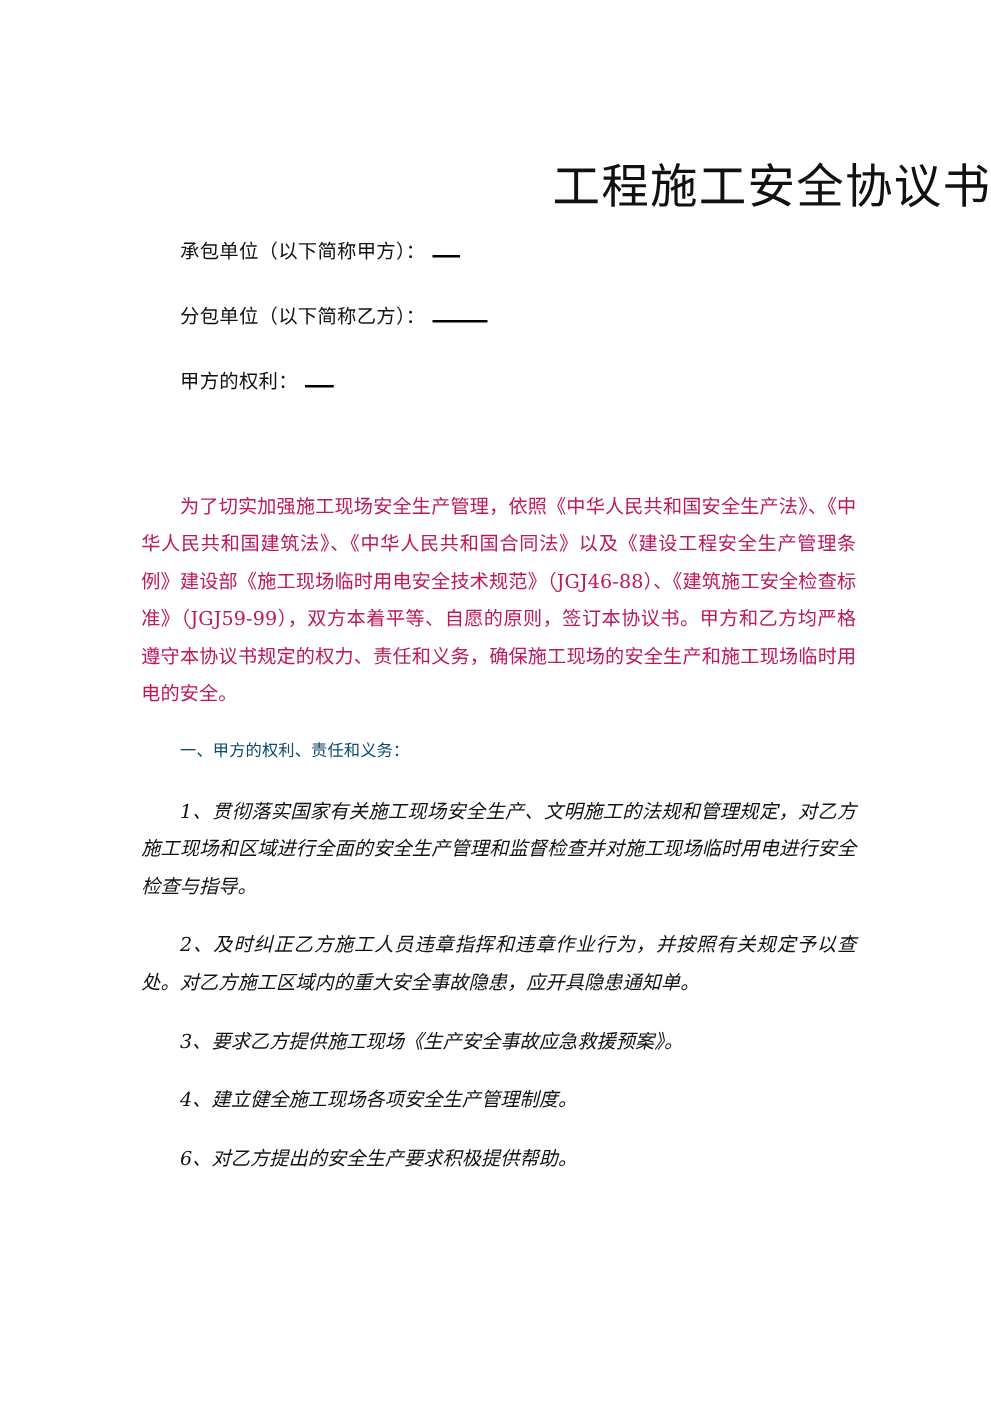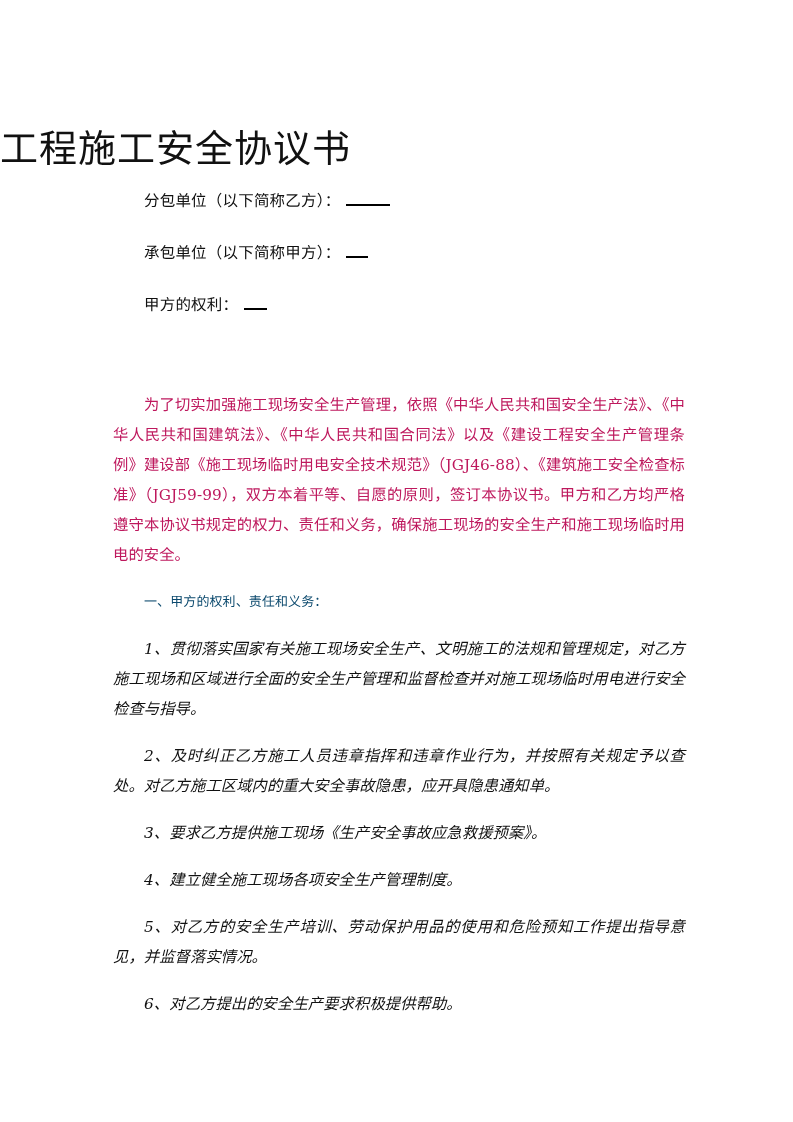--- a/index.html
+++ b/index.html
@@ -23,21 +23,21 @@
     inset: 0;
     background: #ffffff;
   }
 
   
   .doc-title {
     position: absolute;
     top: 98px;
     left: 0;
     width: 793px;
-    text-align: left;
+    text-align: right;
     font-size: 38px;
     line-height: 52px;
     letter-spacing: 1px;
     font-weight: 400;
     color: #111111;
     white-space: nowrap;
   }
 
   
   .form-block {
@@ -111,42 +111,41 @@
 </head>
 <body style="background: rgb(255, 255, 255); color: rgb(17, 17, 17);">
 
 <div class="page">
 
   <h1 class="doc-title">工程施工安全协议书</h1>
 
   <div class="form-block">
 
     <div class="form-row">
-      <span class="form-label">分包单位（以下简称乙方）：</span><span class="blank blank-w2" style="width: 44px;"></span>
+      <span class="form-label">承包单位（以下简称甲方）：</span><span class="blank blank-w1" style="width: 22px;"></span>
     </div>
 
     <div class="form-row">
-      <span class="form-label">承包单位（以下简称甲方）：</span><span class="blank blank-w1" style="width: 22px;"></span>
+      <span class="form-label">分包单位（以下简称乙方）：</span><span class="blank blank-w2" style="width: 44px;"></span>
     </div>
 
 
     <div class="form-row">
       <span class="form-label">甲方的权利：</span><span class="blank blank-w4" style="width: 23px;"></span>
     </div>
 
   </div>
 
   <div class="body-block">
 
     <p class="para">为了切实加强施工现场安全生产管理，依照《中华人民共和国安全生产法》、《中华人民共和国建筑法》、《中华人民共和国合同法》以及《建设工程安全生产管理条例》建设部《施工现场临时用电安全技术规范》（JGJ46-88）、《建筑施工安全检查标准》（JGJ59-99），双方本着平等、自愿的原则，签订本协议书。甲方和乙方均严格遵守本协议书规定的权力、责任和义务，确保施工现场的安全生产和施工现场临时用电的安全。</p>
 
     <p class="section-head">一、甲方的权利、责任和义务：</p>
 
     <p class="item">1、贯彻落实国家有关施工现场安全生产、文明施工的法规和管理规定，对乙方施工现场和区域进行全面的安全生产管理和监督检查并对施工现场临时用电进行安全检查与指导。</p>
     <p class="item">2、及时纠正乙方施工人员违章指挥和违章作业行为，并按照有关规定予以查处。对乙方施工区域内的重大安全事故隐患，应开具隐患通知单。</p>
     <p class="item">3、要求乙方提供施工现场《生产安全事故应急救援预案》。</p>
     <p class="item">4、建立健全施工现场各项安全生产管理制度。</p>
-    <p class="item">5、对乙方的安全生产培训、劳动保护用品的使用和危险预知工作提出指导意见，并监督落实情况。</p>
     <p class="item">6、对乙方提出的安全生产要求积极提供帮助。</p>
 
   </div>
 
 </div>
 
 </body></html>

